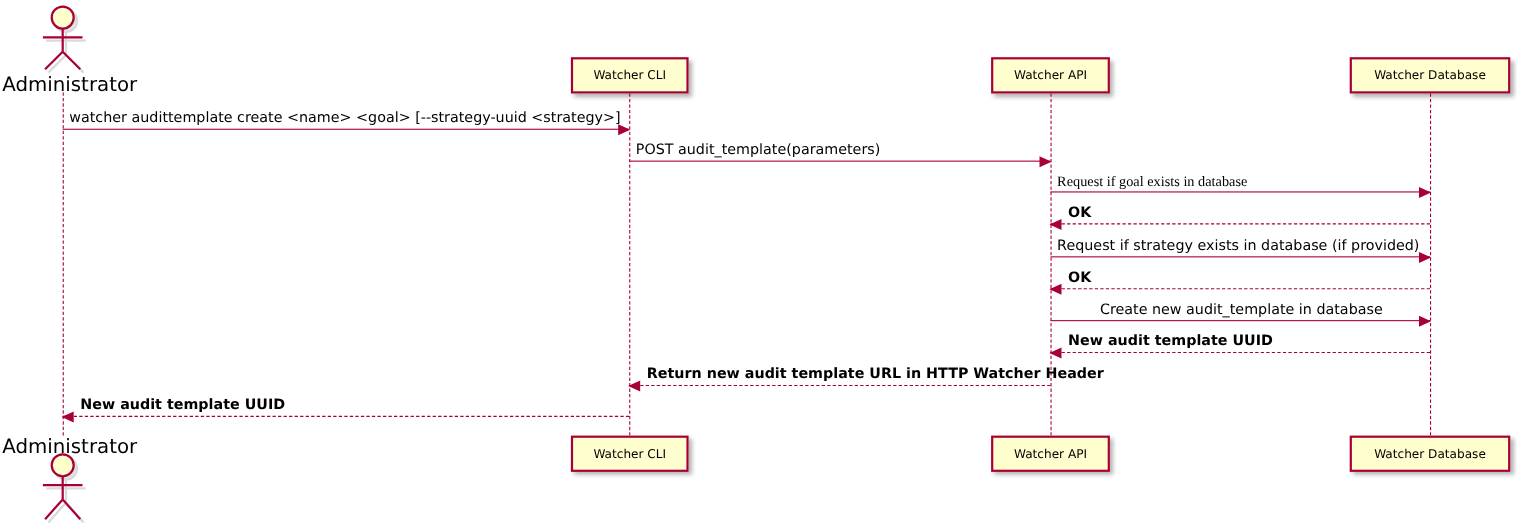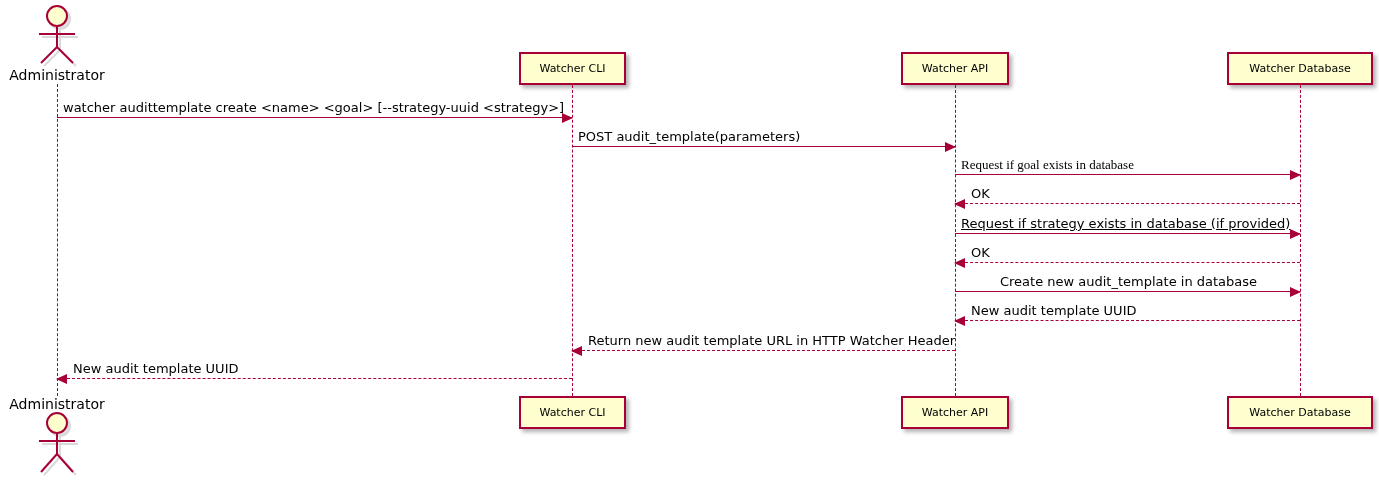--- a/index.html
+++ b/index.html
@@ -12,30 +12,30 @@
     border:2px solid var(--accent,#A80036);
     box-shadow:3px 3px 4px rgba(0,0,0,.30);
     display:flex; align-items:center; justify-content:center;
     font-size:11px; white-space:nowrap;
   }
 
   .lifeline { position:absolute; width:0; border-left:1px dashed var(--accent,#A80036); }
 
   .message { position:absolute; font-size:13px; }
   .msg-label { padding:0 4px 1px 6px; white-space:nowrap; line-height:16px; }
-  .rtl .msg-label { padding-left:16px; }
+  .rtl .msg-label { padding-left:16px;font-weight:bold; }
   .msg-line { position:relative; height:0; border-top:1px solid var(--accent,#A80036); }
   .dashed .msg-line { border-top-style:dashed; }
   .head { position:absolute; width:0; height:0; top:-5px; }
   .ltr .head { right:-1px; border-left:11px solid var(--accent,#A80036);
                border-top:5px solid transparent; border-bottom:5px solid transparent; }
   .rtl .head { left:-1px; border-right:11px solid var(--accent,#A80036);
                border-top:5px solid transparent; border-bottom:5px solid transparent; }
 
-  .actor-label { position:absolute; font-size:14px; text-align:center; white-space:nowrap; }
+  .actor-label { position:absolute; font-size:18px; text-align:center; white-space:nowrap; }
   .actor-svg { position:absolute; }
 </style>
 </head>
 <body>
 
 <div class="canvas">
 
   <svg class="actor-svg" style="left:27px; top:3px;" width="60" height="64" viewBox="0 0 60 64">
     <g stroke="#bbbbbb" stroke-width="2" fill="none" opacity="0.55" transform="translate(3,3)">
       <circle cx="30" cy="13" r="10" fill="#cccccc"></circle>
@@ -84,21 +84,21 @@
       </div>
   </div>
 
   <div class="message rtl dashed" style="left:955px; top:186px; width:345px;">
     <div class="msg-label">OK</div>
     <div class="msg-line">
         <i class="head"></i>
       </div>
   </div>
 
-  <div class="message ltr solid" style="left:955px; top:216px; width:345px;text-decoration:underline;">
+  <div class="message ltr solid" style="left:955px; top:216px; width:345px;">
     <div class="msg-label">Request if strategy exists in database (if provided)</div>
     <div class="msg-line">
         <i class="head"></i>
       </div>
   </div>
 
   <div class="message rtl dashed" style="left:955px; top:245px; width:345px;">
     <div class="msg-label">OK</div>
     <div class="msg-line">
         <i class="head"></i>

